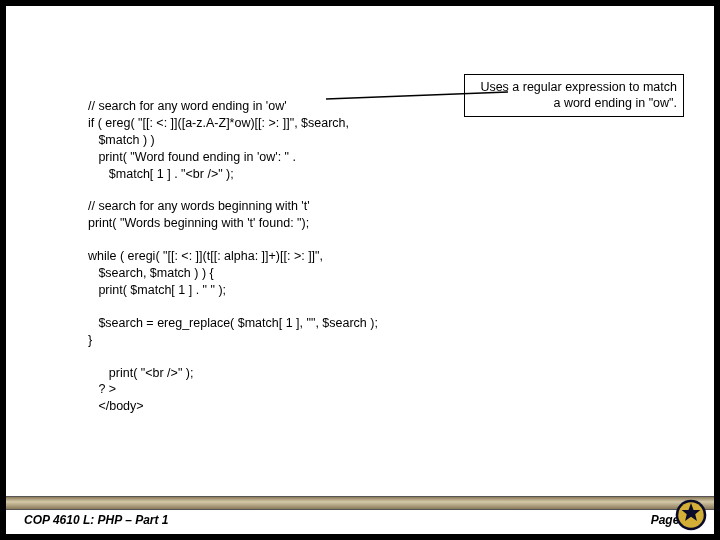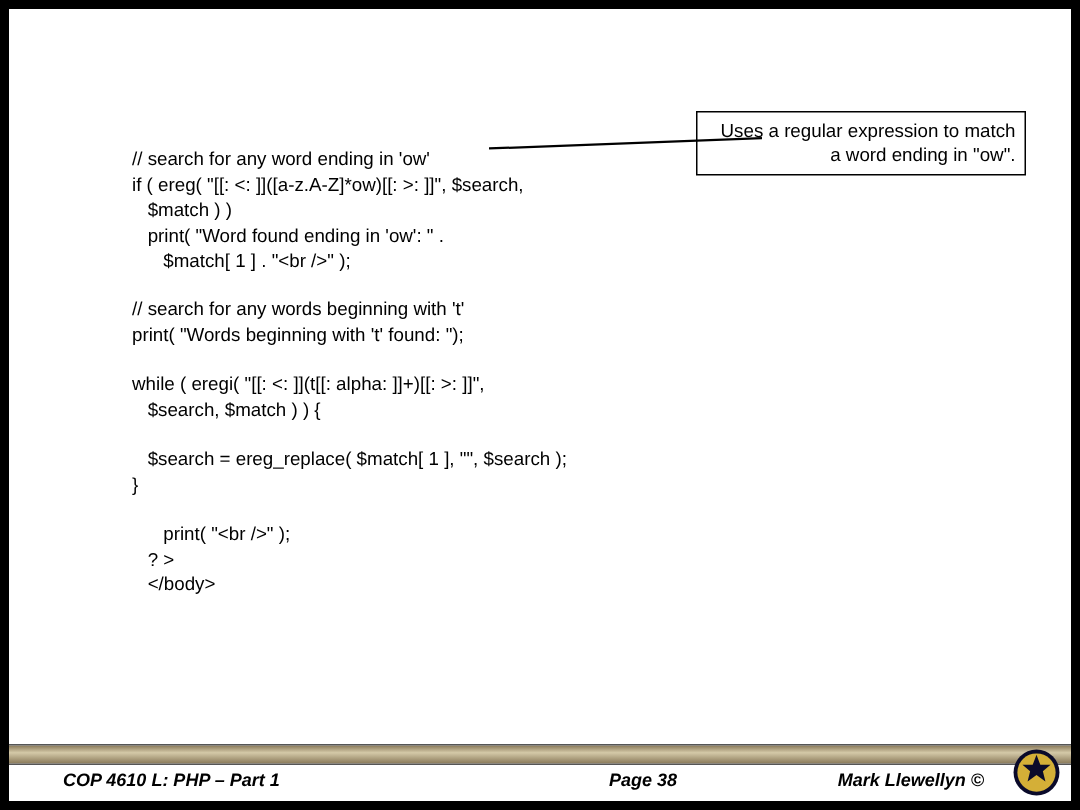--- a/index.html
+++ b/index.html
@@ -5,21 +5,21 @@
 * { margin: 0; padding: 0; box-sizing: border-box; }
 body { width: 720px; height: 540px; background: #000; font-family: Arial, sans-serif; position: relative; overflow: hidden; }
 .slide { position: absolute; top: 6px; left: 6px; right: 6px; bottom: 6px; background: #fff; }
 .content { position: absolute; top: 92px; left: 70px; right: 40px; margin-left: 12px; }
 .code { font-size: 12.5px; line-height: 1.35; color: #000; white-space: pre; }
 .callout { position: absolute; top: 68px; right: 30px; width: 220px; border: 1.5px solid #000; padding: 4px 6px; font-size: 12.5px; line-height: 1.3; text-align: right; background: #fff; }
 .connector { position: absolute; top: 92px; left: 320px; width: 182px; height: 2px; }
 .connector svg { width: 100%; height: 30px; position: absolute; top: -14px; }
 .footer { position: absolute; bottom: 0; left: 0; right: 0; height: 38px; }
 .bar { height: 14px; background: linear-gradient(to bottom, #8a7a5a 0%, #d4c9a8 40%, #8a7a5a 100%); border-top: 1px solid #555; border-bottom: 1px solid #555; }
-.footer-text { display: flex; justify-content: space-between; align-items: center; padding: 3px 18px 0 36px; font-size: 12px; font-style: italic; font-weight: bold; color: #000; }
+.footer-text { display: flex; justify-content: space-between; align-items: center; padding: 3px 18px 0 18px; font-size: 12px; font-style: italic; font-weight: bold; color: #000; }
 .footer-text > div { flex: 1; }
 .ft-left { text-align: left; }
 .ft-center { text-align: right; }
 .ft-right { text-align: right; padding-right: 40px; }
 .logo { position: absolute; right: 6px; bottom: 2px; width: 34px; height: 34px; }
 .logo svg { width: 100%; height: 100%; }
 </style>
 </head>
 <body>
 
@@ -40,35 +40,35 @@
 <div class="code">if ( ereg( "[[: &lt;: ]]([a-z.A-Z]*ow)[[: &gt;: ]]", $search,</div>
 <div class="code">   $match ) )</div>
 <div class="code">   print( "Word found ending in 'ow': " .</div>
 <div class="code">      $match[ 1 ] . "&lt;br /&gt;" );</div>
 <div class="code" style="height:16px"></div>
 <div class="code">// search for any words beginning with 't'</div>
 <div class="code">print( "Words beginning with 't' found: ");</div>
 <div class="code" style="height:16px"></div>
 <div class="code">while ( eregi( "[[: &lt;: ]](t[[: alpha: ]]+)[[: &gt;: ]]",</div>
 <div class="code">   $search, $match ) ) {</div>
+<div class="code">   print( $match[ 1 ] . " " );</div>
 <div class="code" style="height:16px"></div>
 <div class="code">   $search = ereg_replace( $match[ 1 ], "", $search );</div>
 <div class="code">}</div>
 <div class="code" style="height:16px"></div>
 <div class="code">      print( "&lt;br /&gt;" );</div>
 <div class="code">   ? &gt;</div>
 <div class="code">   &lt;/body&gt;</div>
   </div>
 
   <div class="footer">
     <div class="bar"></div>
     <div class="footer-text">
       <div class="ft-left">COP 4610 L: PHP – Part 1</div>
       <div class="ft-center">Page 38</div>
-      <div class="ft-right">Mark Llewellyn ©</div>
     </div>
     <div class="logo">
       <svg viewBox="0 0 40 40">
         <circle cx="20" cy="20" r="18" fill="#0a0a2a"></circle>
         <circle cx="20" cy="20" r="15" fill="#d4af37"></circle>
         <path d="M20 6 L23 14 L31 14 L25 19 L27 27 L20 22 L13 27 L15 19 L9 14 L17 14 Z" fill="#0a0a2a"></path>
       </svg>
     </div>
   </div>
 

